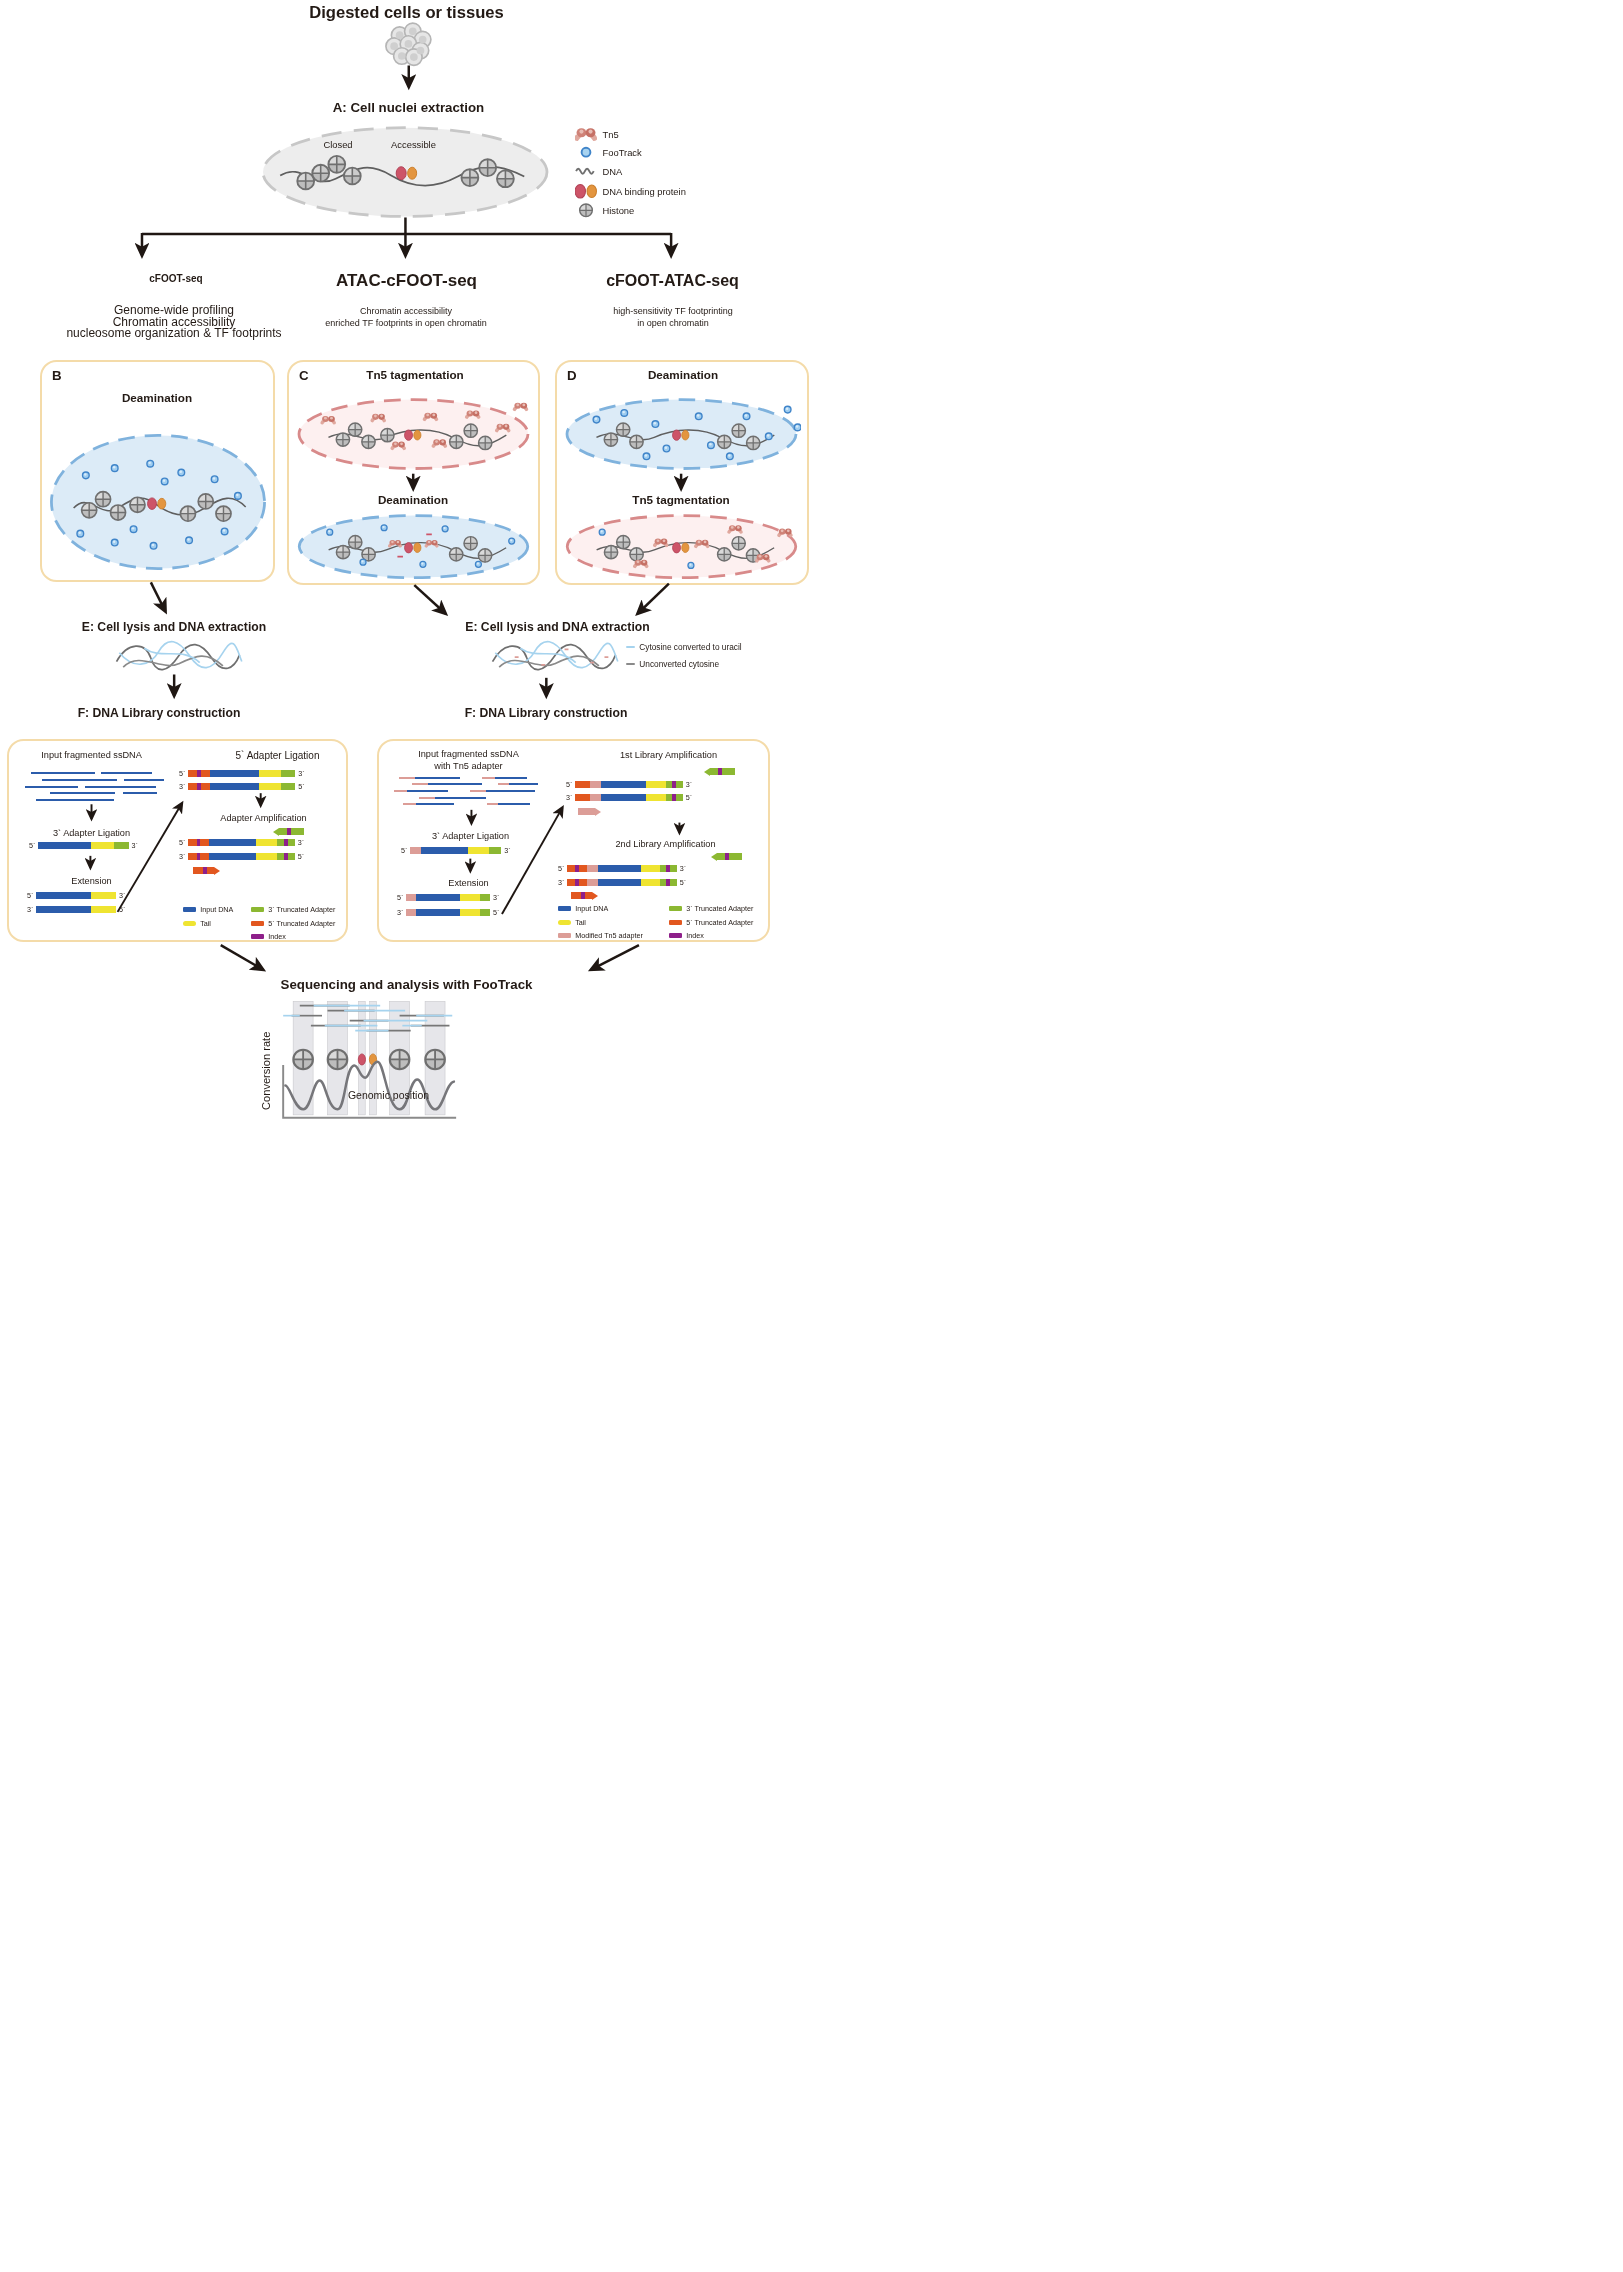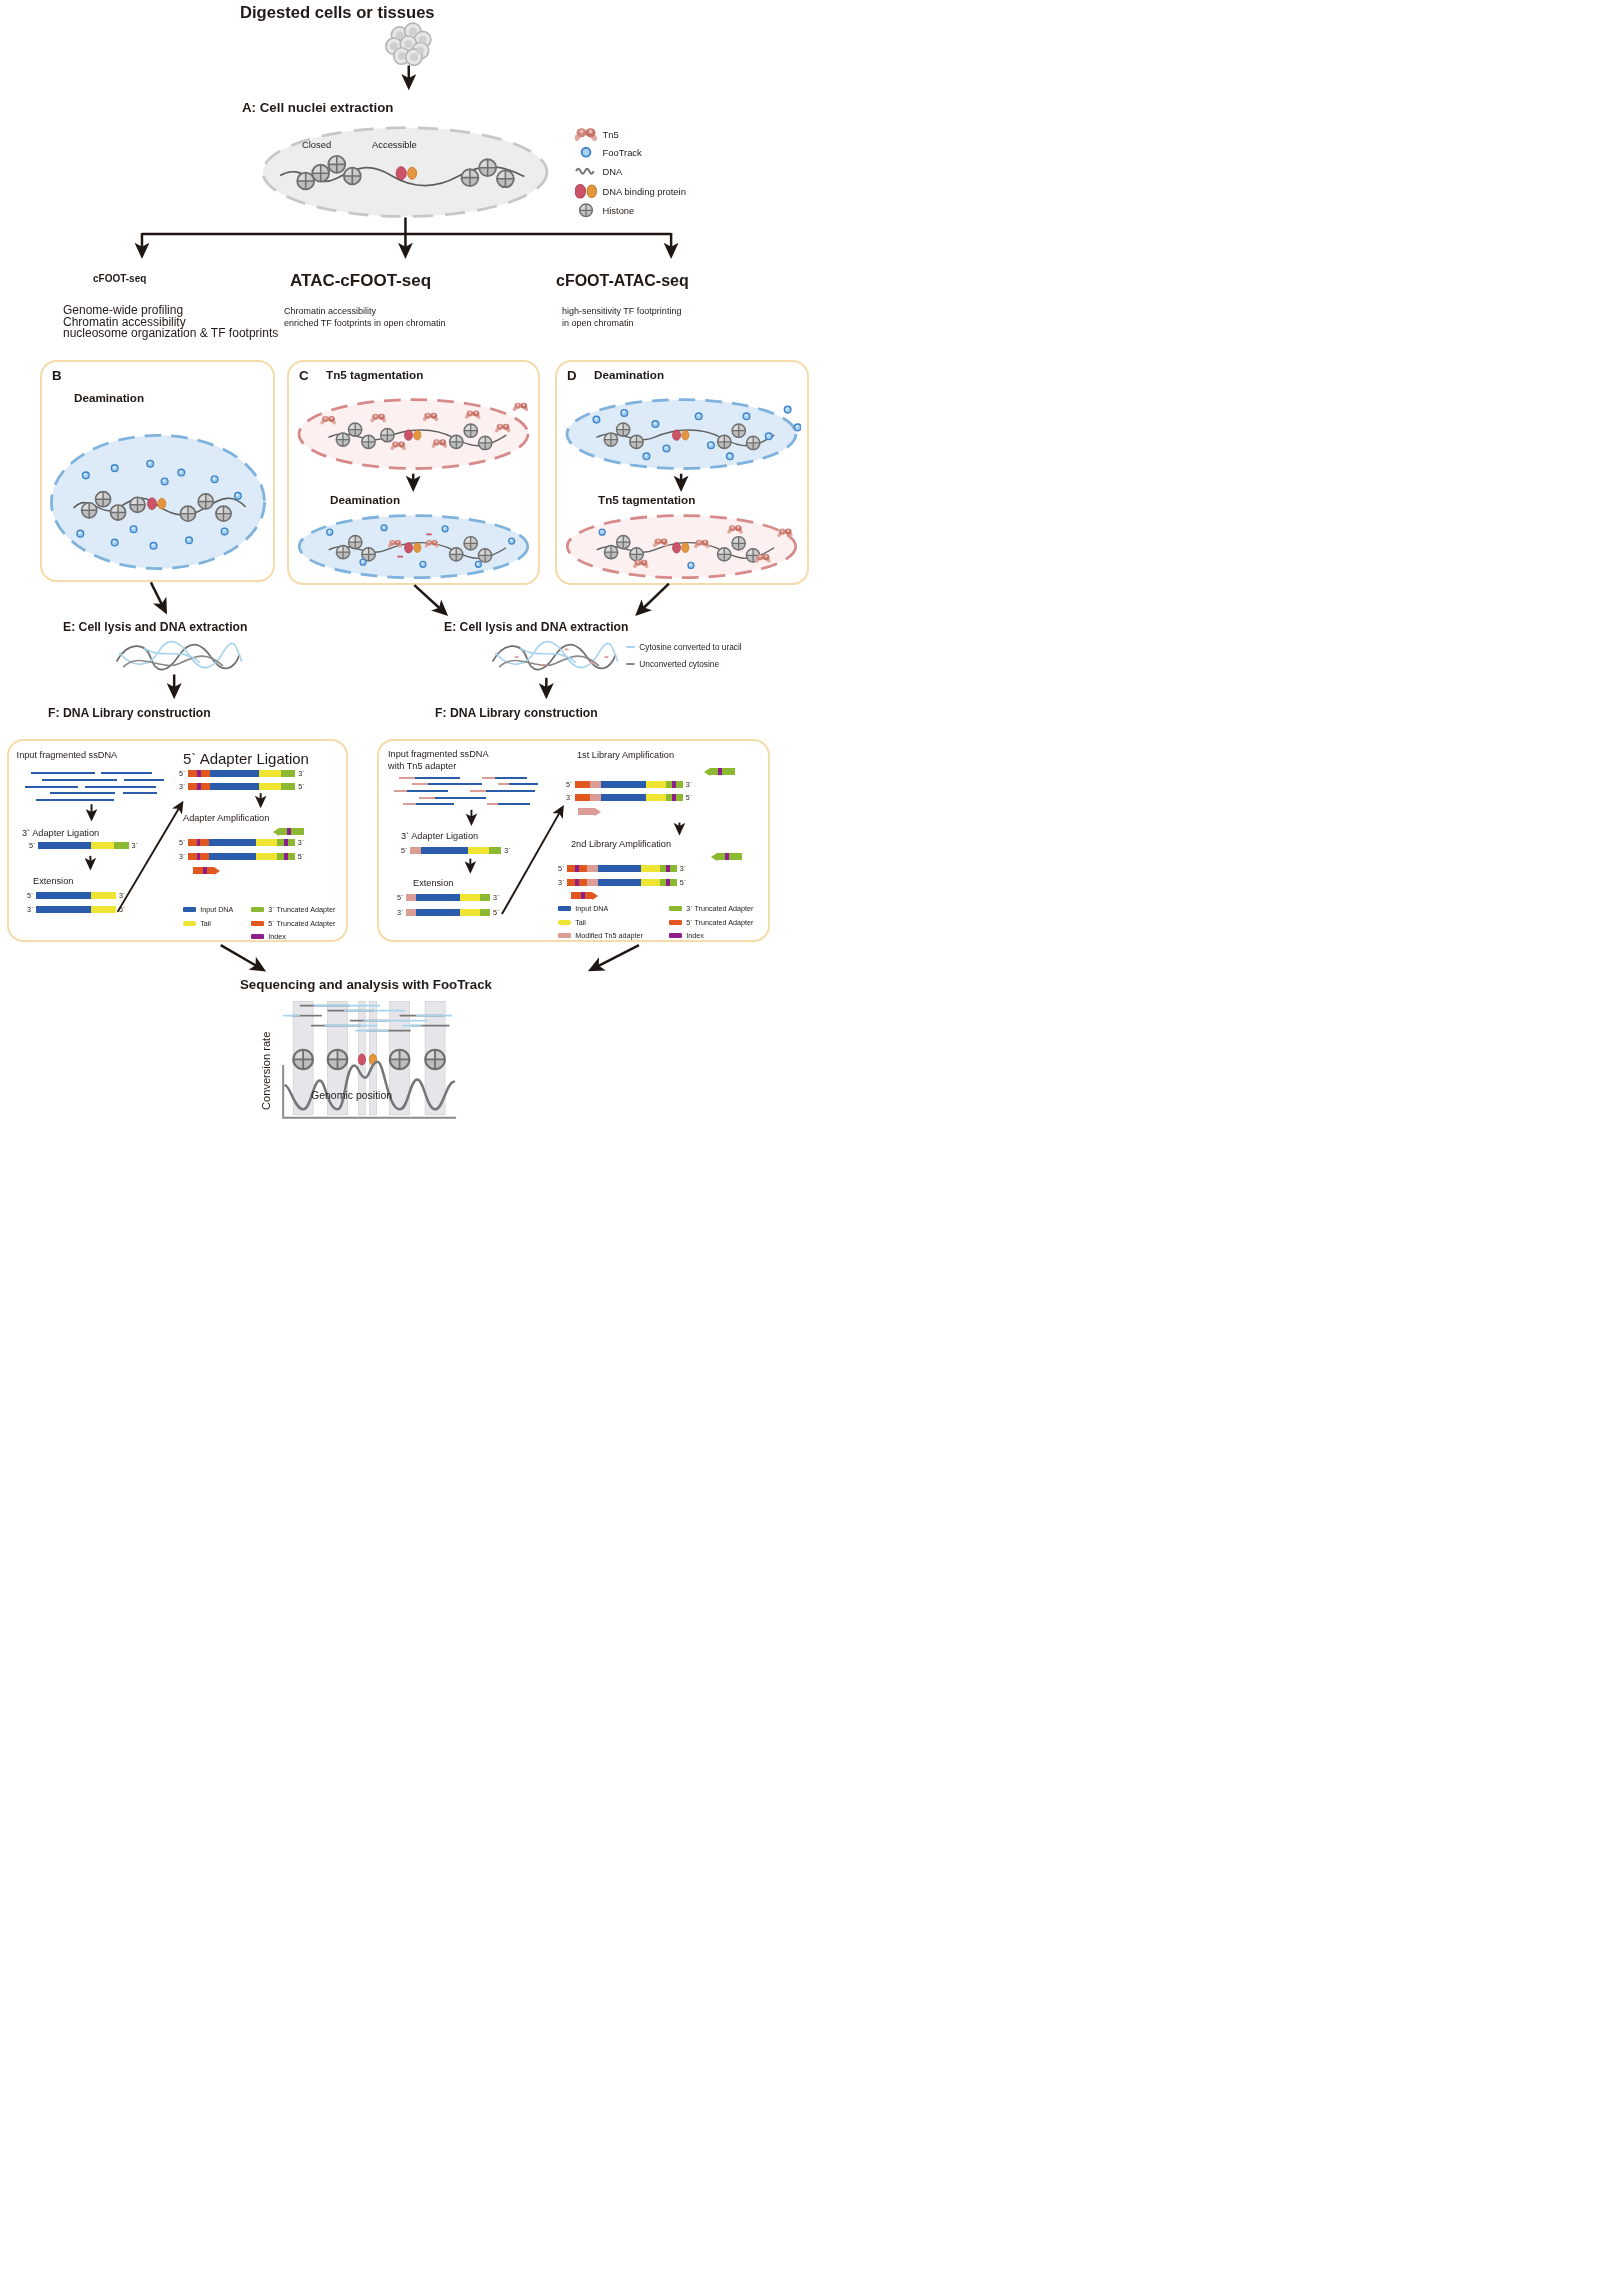--- a/index.html
+++ b/index.html
@@ -1,20 +1,20 @@
 <!DOCTYPE html>
 <html style="font-size:9px"><head>
 <meta charset="utf-8">
 <style>
   *{box-sizing:border-box;margin:0;padding:0}
   html,body{background:#ffffff}
   .page{position:relative;width:812px;height:1136px;background:#fff;
         font-family:"Liberation Sans",sans-serif;color:#231a15;overflow:hidden}
   .abs{position:absolute}
-  .c{text-align:left}
+  .c{text-align:center}
   .b{font-weight:700}
   .panel{position:absolute;border:2.2px solid #f4dba9;border-radius:16.6px;background:#fff}
   .strand{position:absolute;display:flex;align-items:center;gap:2.8px;font-size:7.2px;white-space:nowrap}
   .bar{display:flex;height:6.7px}
   .bar i{display:block;height:6.7px}
   .blue{background:#2b5cab}.yellow{background:#efe431}.green{background:#8cb832}
   .orange{background:#e2571f}.purple{background:#8e1f8a}.pink{background:#dc9d97}
   .fl{position:absolute;display:flex;height:2.2px}
   .fl i{display:block;height:2.2px}
   .li{position:absolute;display:flex;align-items:center;gap:3.9px;font-size:7.2px;white-space:nowrap}
@@ -307,21 +307,21 @@
   <div class="li" style="left:626px;top:659px;font-size:8.3px">
     <span class="dash" style="background:#8a8a8a"></span>
     <span>Unconverted cytosine</span>
   </div>
 
   <div class="abs c b" style="left:48px;top:706px;width:222px;font-size:12.2px">F: DNA Library construction</div>
   <div class="abs c b" style="left:435px;top:706px;width:222px;font-size:12.2px">F: DNA Library construction</div>
 
   <div class="panel" style="left:7.2px;top:739px;width:341px;height:203px"></div>
   <div class="abs c" style="left:16.6px;top:750px;width:150px;font-size:9.2px">Input fragmented ssDNA</div>
-  <div class="abs c" style="left:183px;top:750px;width:155px;font-size:15px">5` Adapter Ligation</div>
+  <div class="abs c" style="left:200px;top:750px;width:155px;font-size:10px">5` Adapter Ligation</div>
 
   <div>
     <div class="fl" style="left:30.5px;top:772px">
         <i class="blue" style="width:64px"></i>
       </div>
     <div class="fl" style="left:101px;top:772px">
         <i class="blue" style="width:51px"></i>
       </div>
     <div class="fl" style="left:42px;top:779px">
         <i class="blue" style="width:75px"></i>

